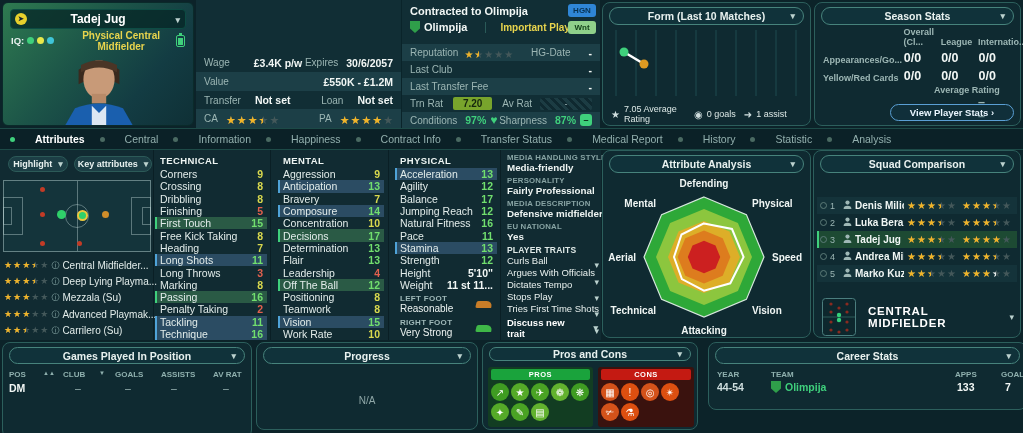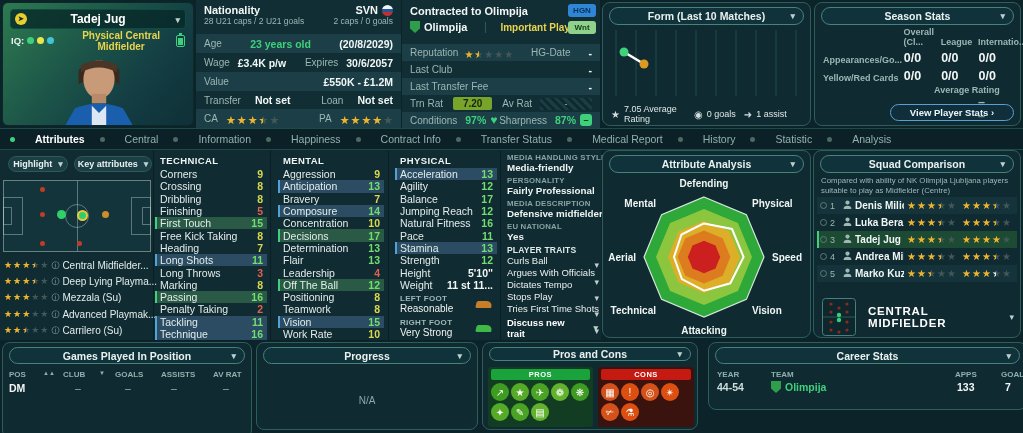--- a/index.html
+++ b/index.html
@@ -161,38 +161,23 @@
       <span class="iqdot" style="background:#e8e84a;"></span>
       <span class="iqdot" style="background:#3fc4d8;"></span>
       <span id="player-role">Physical Central Midfielder</span>
       <span class="battery">
           <span class="bfill"></span>
         </span>
     </div>
   </div>
 
   <div id="nat-panel" class="abs">
-    <div class="irow" style="top:0;height:34px;align-items:flex-start;padding-top:4px;">
-      <div style="flex:1;">
-        <div class="val" style="font-size:11px;">Nationality</div>
-        <div class="lbl" style="font-size:8.5px;">28 U21 caps / 2 U21 goals</div>
-      </div>
-      <div style="text-align:right;">
-        <div class="val" style="font-size:11px;"><span>SVN</span><span class="flagball"></span></div>
-        <div class="lbl" style="font-size:8.5px;">2 caps / 0 goals</div>
-      </div>
-    </div>
-    <div class="irow lt" style="top:34px;height:19px;">
-      <span class="lbl">Age</span>
-      <span style="flex:1;text-align:center;color:#3fd07c;font-weight:700;font-size:10.5px;">23 years old</span>
-      <span class="val">(20/8/2029)</span>
-    </div>
     <div class="irow" style="top:53px;height:19px;">
       <span class="lbl">Wage</span>
-      <span class="val" style="margin-left:8px;">£3.4K p/w</span>
+      <span class="val" style="margin-left:24px;">£3.4K p/w</span>
       <span class="lbl" style="margin-left:auto;">Expires</span>
       <span class="val" style="margin-left:8px;">30/6/2057</span>
     </div>
     <div class="irow lt" style="top:72px;height:19px;">
       <span class="lbl">Value</span>
       <span class="val" style="margin-left:auto;">£550K - £1.2M</span>
     </div>
     <div class="irow" style="top:91px;height:18px;">
       <span class="lbl">Transfer</span>
       <span class="val" style="margin-left:14px;">Not set</span>
@@ -687,21 +672,20 @@
           <text x="32" y="88" text-anchor="end" fill="#f0f6f4" font-size="10" font-weight="bold" font-family="Liberation Sans, sans-serif">Aerial</text>
           <text x="52" y="34" text-anchor="end" fill="#f0f6f4" font-size="10" font-weight="bold" font-family="Liberation Sans, sans-serif">Mental</text>
         </svg></div>
   </div>
 
   <div id="squad-panel" class="bpanel">
     <div class="pill">
       <span>Squad Comparison</span>
       <span class="chev">▾</span>
     </div>
-    <div id="squad-sub">Compared with ability of NK Olimpija Ljubljana players suitable to play as Midfielder (Centre)</div>
     <div id="squad-rows">
         <div class="qrow">
           <span class="radio"></span>
           <span class="rank">1</span>
           <span class="person"><svg width="9" height="9" viewBox="0 0 9 9">
               <circle cx="4.5" cy="2.6" r="2.1" fill="#9fb8b6"></circle>
               <path d="M0.6 9 a3.9 3.3 0 0 1 7.8 0 z" fill="#9fb8b6"></path>
             </svg></span>
           <span class="pname">Denis Milić</span>
           <span class="stcol"><span class="stars" style="font-size: 10px;">

